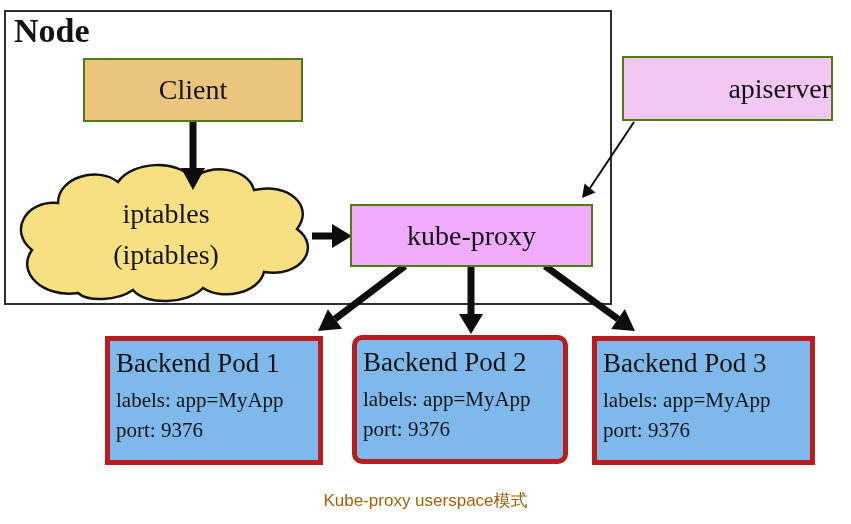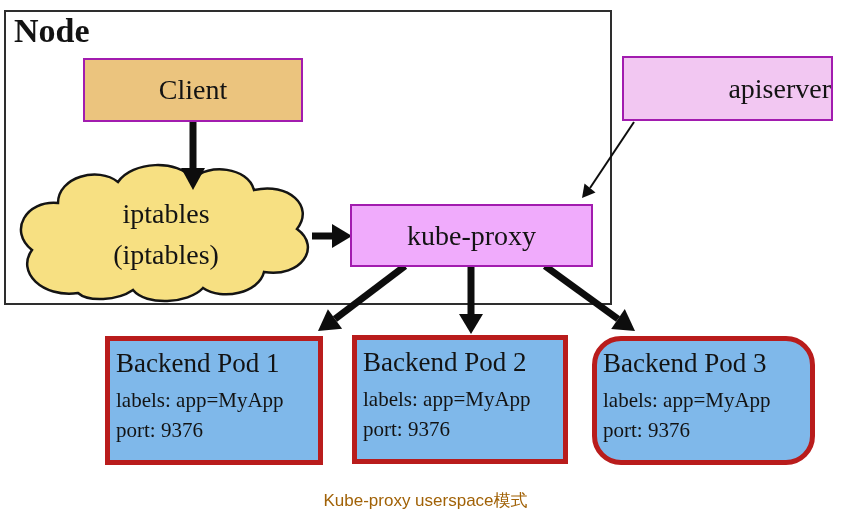--- a/index.html
+++ b/index.html
@@ -29,21 +29,21 @@
     font-size: 34px;
     line-height: 1.1;
     z-index: 4;
     font-weight: bold;
   }
 
   .shape-box {
     display: flex;
     align-items: center;
     justify-content: center;
-    border: 2px solid #a21caf;
+    border: 2px solid #4d7c0f;
     font-size: 28px;
     z-index: 3;
   }
   .client-box    { left: 83px;  top: 58px;  width: 220px; height: 64px; }
   .kubeproxy-box { left: 350px; top: 204px; width: 243px; height: 63px; }
   .apiserver-box { left: 622px; top: 56px;  width: 211px; height: 65px; }
 
   .cloud-text {
     left: 55px; top: 193px; width: 222px;
     text-align: center;
@@ -60,21 +60,21 @@
   }
 
   .pod-box {
     top: 336px; height: 129px;
     border: 5px solid #b91c1c;
     padding: 5px 6px;
     z-index: 3;
   }
   .pod-1 { left: 105px; width: 218px; }
   .pod-2 { left: 352px; width: 216px; top: 335px; }
-  .pod-3 { left: 592px; width: 223px; border-radius: 29px; }
+  .pod-3 { left: 592px; width: 223px; }
   .pod-title  { font-size: 27px; line-height: 34px; }
   .pod-detail { font-size: 21px; line-height: 26px; margin-top: 7px; }
   .pod-detail + .pod-detail { margin-top: 4px; }
 
   .caption {
     left: 0; top: 489px; width: 851px;
     text-align: center;
     font-family: "Liberation Sans", "DejaVu Sans", sans-serif;
     font-size: 17px;
     z-index: 3;
@@ -141,21 +141,21 @@
   <div class="abs shape-box apiserver-box" style="background-color: rgb(242, 199, 242); justify-content: flex-end;">
     <span>apiserver</span>
   </div>
 
   <div class="abs pod-box pod-1" style="background-color: rgb(127, 184, 234);">
     <div class="pod-title">Backend Pod 1</div>
     <div class="pod-detail">labels: app=MyApp</div>
     <div class="pod-detail">port: 9376</div>
   </div>
 
-  <div class="abs pod-box pod-2" style="background-color: rgb(127, 184, 234);">
+  <div class="abs pod-box pod-2" style="background-color: rgb(127, 184, 234); border-radius: 10px;">
     <div class="pod-title">Backend Pod 2</div>
     <div class="pod-detail">labels: app=MyApp</div>
     <div class="pod-detail">port: 9376</div>
   </div>
 
   <div class="abs pod-box pod-3" style="background-color: rgb(127, 184, 234);">
     <div class="pod-title">Backend Pod 3</div>
     <div class="pod-detail">labels: app=MyApp</div>
     <div class="pod-detail">port: 9376</div>
   </div>

